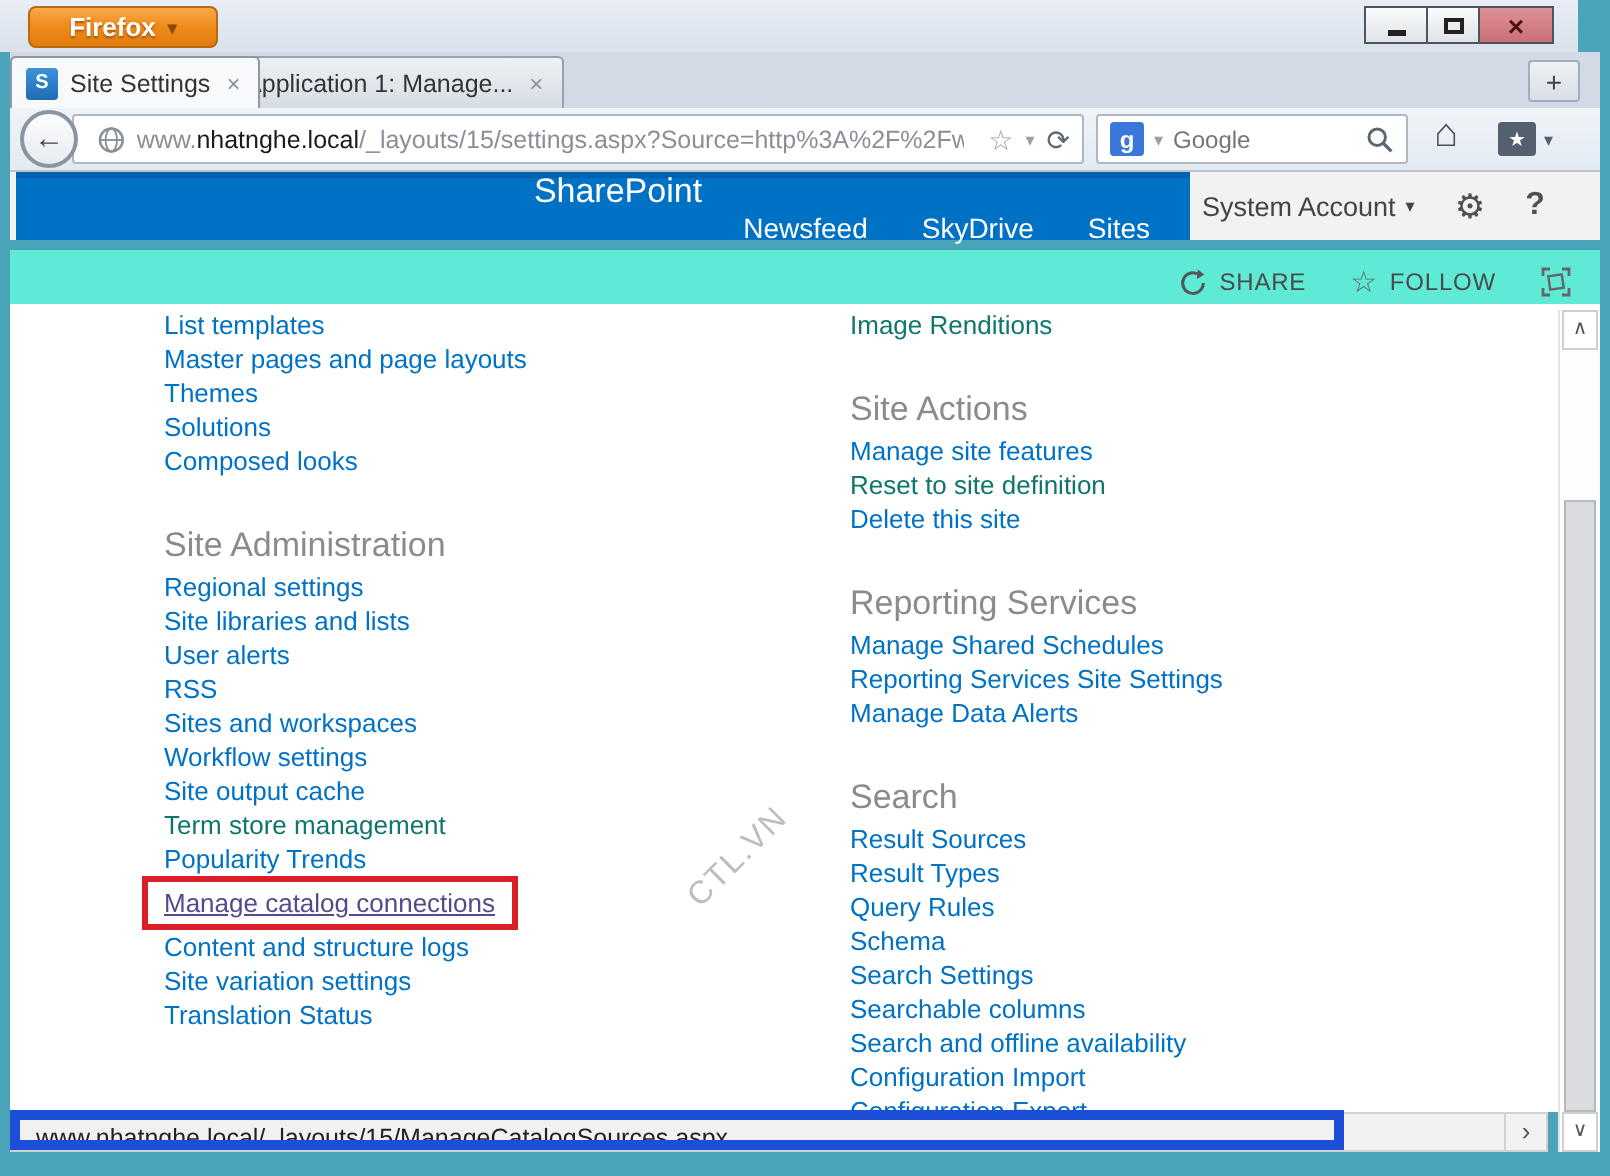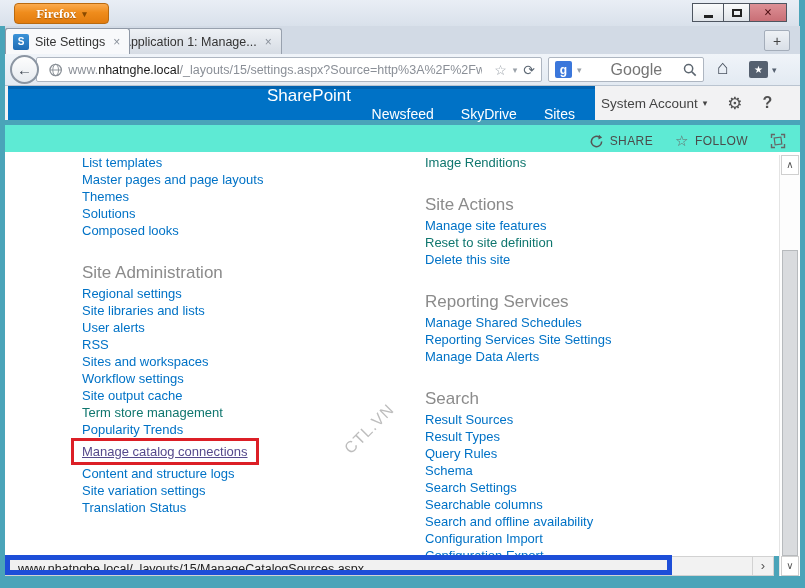--- a/index.html
+++ b/index.html
@@ -1,21 +1,21 @@
 <!DOCTYPE html>
 <html><head>
 <meta charset="utf-8">
 <style>
   * { margin:0; padding:0; box-sizing:border-box; }
   html,body { width:805px; height:588px; font-family:"Liberation Sans", sans-serif; }
   .window { position:relative; width:805px; height:588px; background:#4aa4b9; overflow:hidden; }
 
   
-  .titlebar { position:absolute; left:0; top:0; right:6px; height:26px;
-    background:linear-gradient(#e9eef5,#d9e1eb);font-family:Liberation Serif, serif; }
+  .titlebar { position:absolute; left:0; top:0; right:16px; height:26px;
+    background:linear-gradient(#e9eef5,#d9e1eb); }
   .ff-btn { position:absolute; left:14px; top:3px; width:95px; height:21px;
     background:linear-gradient(#fbaa4e,#ef8c1c 45%,#e27c0e);
     border:1px solid #b96a10; border-radius:4px; color:#fff; font-size:13px; font-weight:bold;
     display:flex; align-items:center; justify-content:center; gap:6px;
     text-shadow:0 1px 1px rgba(120,60,0,.6); cursor:pointer; }
   .ff-btn .caret { color:#8a4a00; font-size:9px; text-shadow:none; }
   .win-controls { position:absolute; top:3px; right:12px; display:flex; }
   .win-btn { height:19px; border:1px solid #4e5560; background:linear-gradient(#fafbfc,#dfe3e8);
     display:flex; align-items:center; justify-content:center; cursor:pointer; }
   .win-btn.min { width:31px; border-right:none; }
@@ -53,22 +53,22 @@
     padding:0 6px 0 12px; gap:6px; }
   .url-text { font-size:12.5px; white-space:nowrap; overflow:hidden; }
   .url-dim { color:#8a8f97; } .url-host { color:#1a1a1a; }
   .i-star { font-size:14px; color:#9aa1a9; cursor:pointer; }
   .i-caret { font-size:9px; color:#9aa1a9; cursor:pointer; }
   .i-reload { font-size:14px; color:#5f6a76; cursor:pointer; }
   .searchbox { position:absolute; left:543px; top:3px; width:156px; height:25px; background:#fff;
     border:1px solid #aeb6c1; border-radius:2px; display:flex; align-items:center; padding:0 6px; gap:5px; }
   .g-logo { width:17px; height:17px; background:#3b77db; border-radius:2px; color:#fff;
     font-size:12px; font-weight:bold; display:flex; align-items:center; justify-content:center; flex:none; }
-  .search-input { border:none; outline:none; flex:1; min-width:0; font-size:16px; color:#555;
-    font-family:"Liberation Sans", sans-serif; background:transparent;margin-left:24px; }
+  .search-input { border:none; outline:none; flex:1; min-width:0; font-size:12px; color:#555;
+    font-family:"Liberation Sans", sans-serif; background:transparent; }
   .home-btn { position:absolute; left:712px; top:2px; font-size:20px; color:#49525f; cursor:pointer; }
   .bm-btn { position:absolute; left:744px; top:4px; height:23px; display:flex; align-items:center;
     gap:4px; cursor:pointer; }
   .bm-box { width:19px; height:17px; background:#55606f; border-radius:2px; color:#fff; font-size:10px;
     display:flex; align-items:center; justify-content:center; }
   .bm-caret { font-size:9px; color:#55606f; }
 
   
   .suitebar { position:absolute; left:5px; right:5px; top:86px; height:34px; background:#f2f2f3; }
   .suite-blue { position:absolute; left:3px; top:0; width:587px; height:34px; background:#0072c6;

